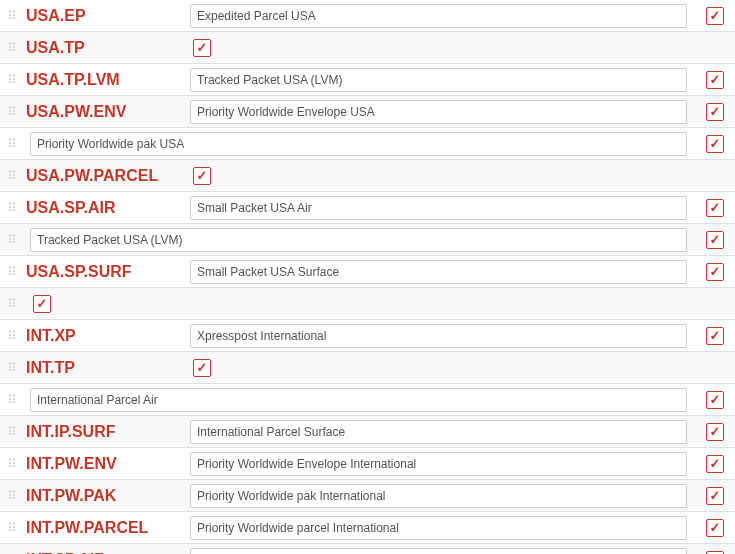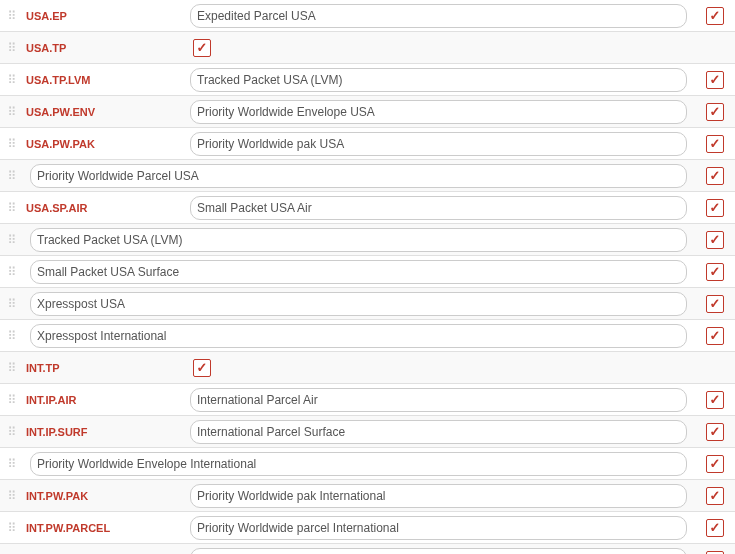--- a/index.html
+++ b/index.html
@@ -42,34 +42,34 @@
       justify-content: center;
       color: #bbb;
       font-size: 14px;
     }
 
     .col-code {
       width: 160px;
       flex-shrink: 0;
       font-weight: bold;
       color: #c0392b;
-      font-size: 11px;
+      font-size: 16px;
       padding-left: 4px;
     }
 
     .col-name {
       flex: 1;
       padding-left: 8px;
       padding-right: 8px;
     }
 
     .col-name input[type="text"] {
       width: 100%;
       border: 1px solid #ccc;
-      border-radius: 10px;
+      border-radius: 2px;
       padding: 3px 6px;
       font-size: 12px;
       color: #555;
       background: #fff;
       height: 24px;
     }
 
     .col-check {
       width: 40px;
       flex-shrink: 0;
@@ -149,35 +149,32 @@
         <input type="text" value="Priority Worldwide Envelope USA" style="">
       </div>
       <div class="col-check">
         <div class="checkbox-checked"></div>
       </div>
     </div>
     <div class="table-row">
       <div class="col-drag">
         <span class="drag-icon">⠿</span>
       </div>
-      <div class="col-code">USA.PW.PAK</div>
       <div class="col-name">
         <input type="text" value="Priority Worldwide pak USA" style="">
       </div>
       <div class="col-check">
         <div class="checkbox-checked"></div>
       </div>
     </div>
     <div class="table-row">
       <div class="col-drag">
         <span class="drag-icon">⠿</span>
       </div>
-      <div class="col-name">
-        <input type="text" value="Priority Worldwide Parcel USA" style="">
-      </div>
+      <div class="col-code">USA.PW.PARCEL</div>
       <div class="col-check">
         <div class="checkbox-checked"></div>
       </div>
     </div>
     <div class="table-row">
       <div class="col-drag">
         <span class="drag-icon">⠿</span>
       </div>
       <div class="col-code">USA.SP.AIR</div>
       <div class="col-name">
@@ -195,63 +192,61 @@
         <input type="text" value="Tracked Packet USA (LVM)" style="">
       </div>
       <div class="col-check">
         <div class="checkbox-checked"></div>
       </div>
     </div>
     <div class="table-row">
       <div class="col-drag">
         <span class="drag-icon">⠿</span>
       </div>
+      <div class="col-code">USA.SP.SURF</div>
       <div class="col-name">
         <input type="text" value="Small Packet USA Surface" style="">
       </div>
       <div class="col-check">
         <div class="checkbox-checked"></div>
       </div>
     </div>
     <div class="table-row">
       <div class="col-drag">
         <span class="drag-icon">⠿</span>
       </div>
-      <div class="col-name">
-        <input type="text" value="Xpresspost USA" style="">
-      </div>
-      <div class="col-check">
-        <div class="checkbox-checked"></div>
-      </div>
-    </div>
-    <div class="table-row">
-      <div class="col-drag">
-        <span class="drag-icon">⠿</span>
-      </div>
+      <div class="col-check">
+        <div class="checkbox-checked"></div>
+      </div>
+    </div>
+    <div class="table-row">
+      <div class="col-drag">
+        <span class="drag-icon">⠿</span>
+      </div>
+      <div class="col-code">INT.XP</div>
       <div class="col-name">
         <input type="text" value="Xpresspost International" style="">
       </div>
       <div class="col-check">
         <div class="checkbox-checked"></div>
       </div>
     </div>
     <div class="table-row">
       <div class="col-drag">
         <span class="drag-icon">⠿</span>
       </div>
       <div class="col-code">INT.TP</div>
       <div class="col-check">
         <div class="checkbox-checked"></div>
       </div>
     </div>
     <div class="table-row">
       <div class="col-drag">
         <span class="drag-icon">⠿</span>
       </div>
-      <div class="col-code">INT.IP.AIR</div>
       <div class="col-name">
         <input type="text" value="International Parcel Air" style="">
       </div>
       <div class="col-check">
         <div class="checkbox-checked"></div>
       </div>
     </div>
     <div class="table-row">
       <div class="col-drag">
         <span class="drag-icon">⠿</span>
@@ -261,20 +256,21 @@
         <input type="text" value="International Parcel Surface" style="">
       </div>
       <div class="col-check">
         <div class="checkbox-checked"></div>
       </div>
     </div>
     <div class="table-row">
       <div class="col-drag">
         <span class="drag-icon">⠿</span>
       </div>
+      <div class="col-code">INT.PW.ENV</div>
       <div class="col-name">
         <input type="text" value="Priority Worldwide Envelope International" style="">
       </div>
       <div class="col-check">
         <div class="checkbox-checked"></div>
       </div>
     </div>
     <div class="table-row">
       <div class="col-drag">
         <span class="drag-icon">⠿</span>

